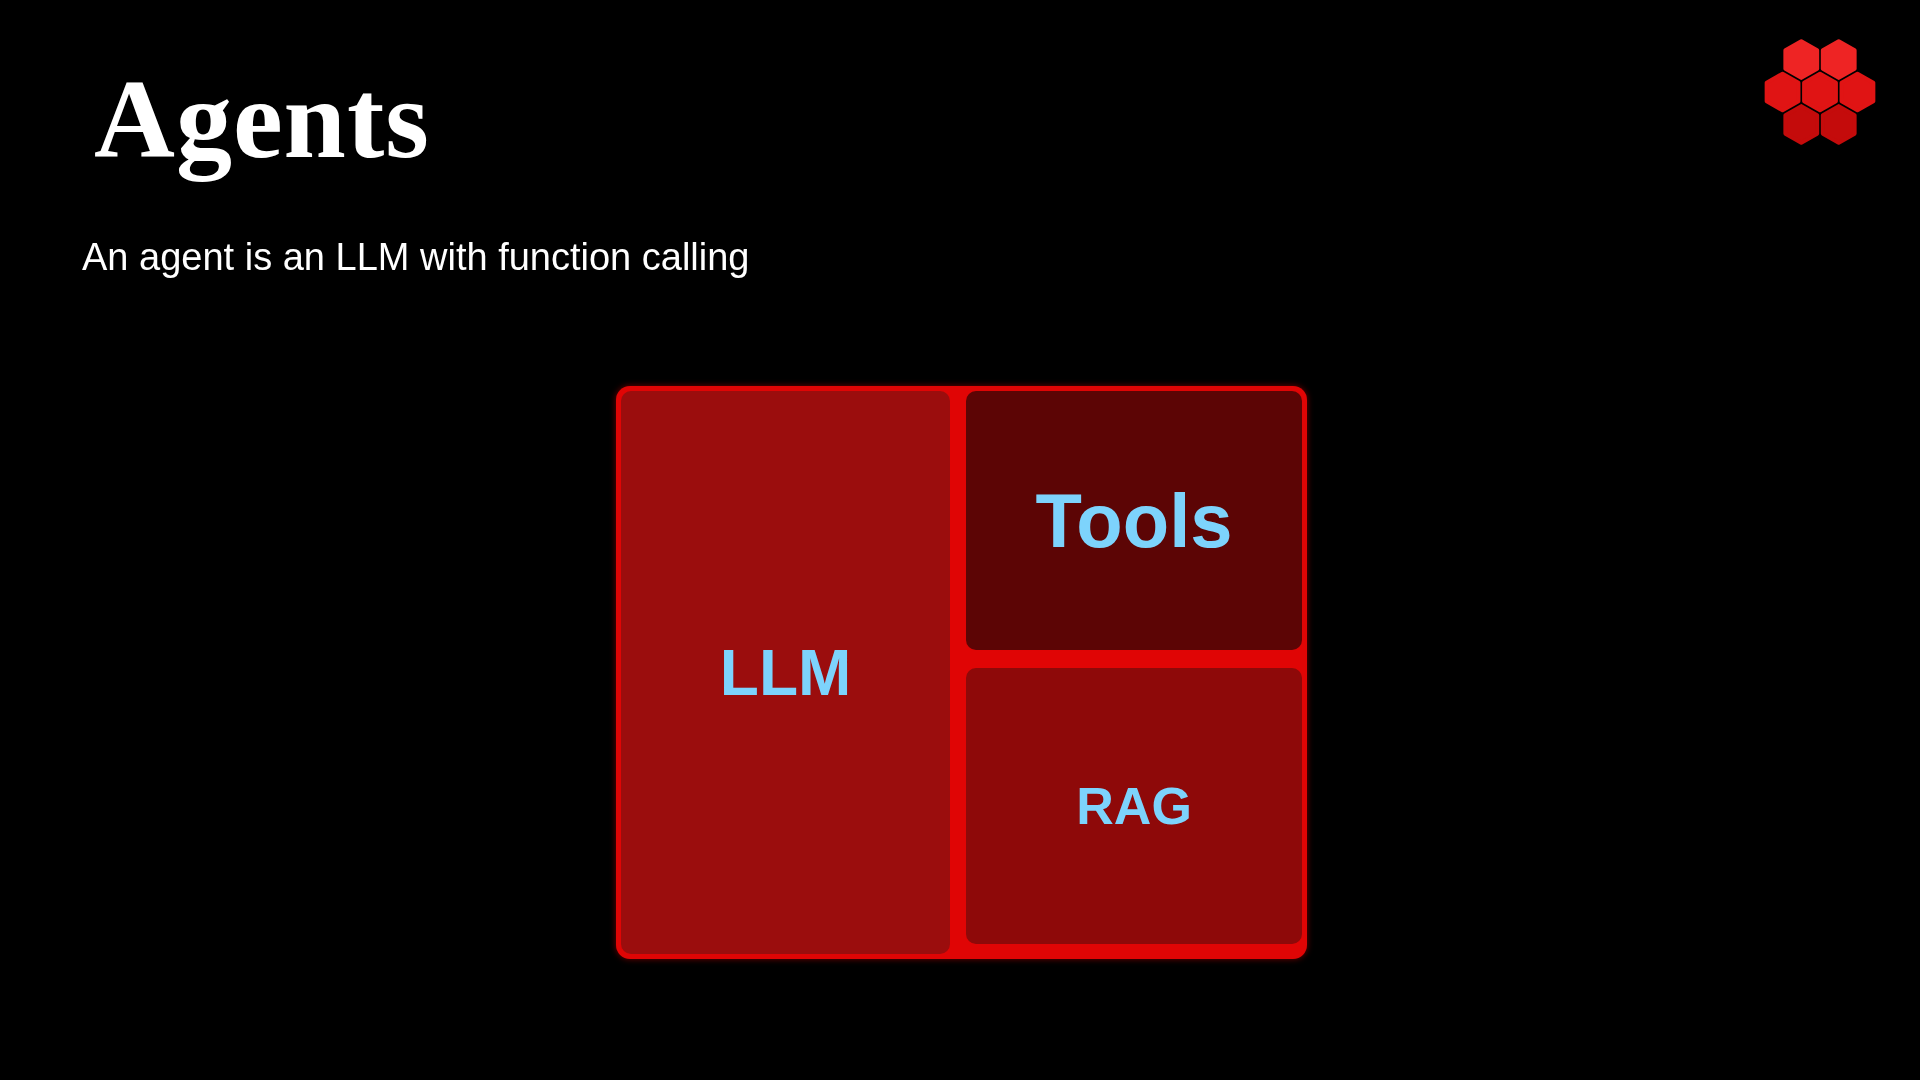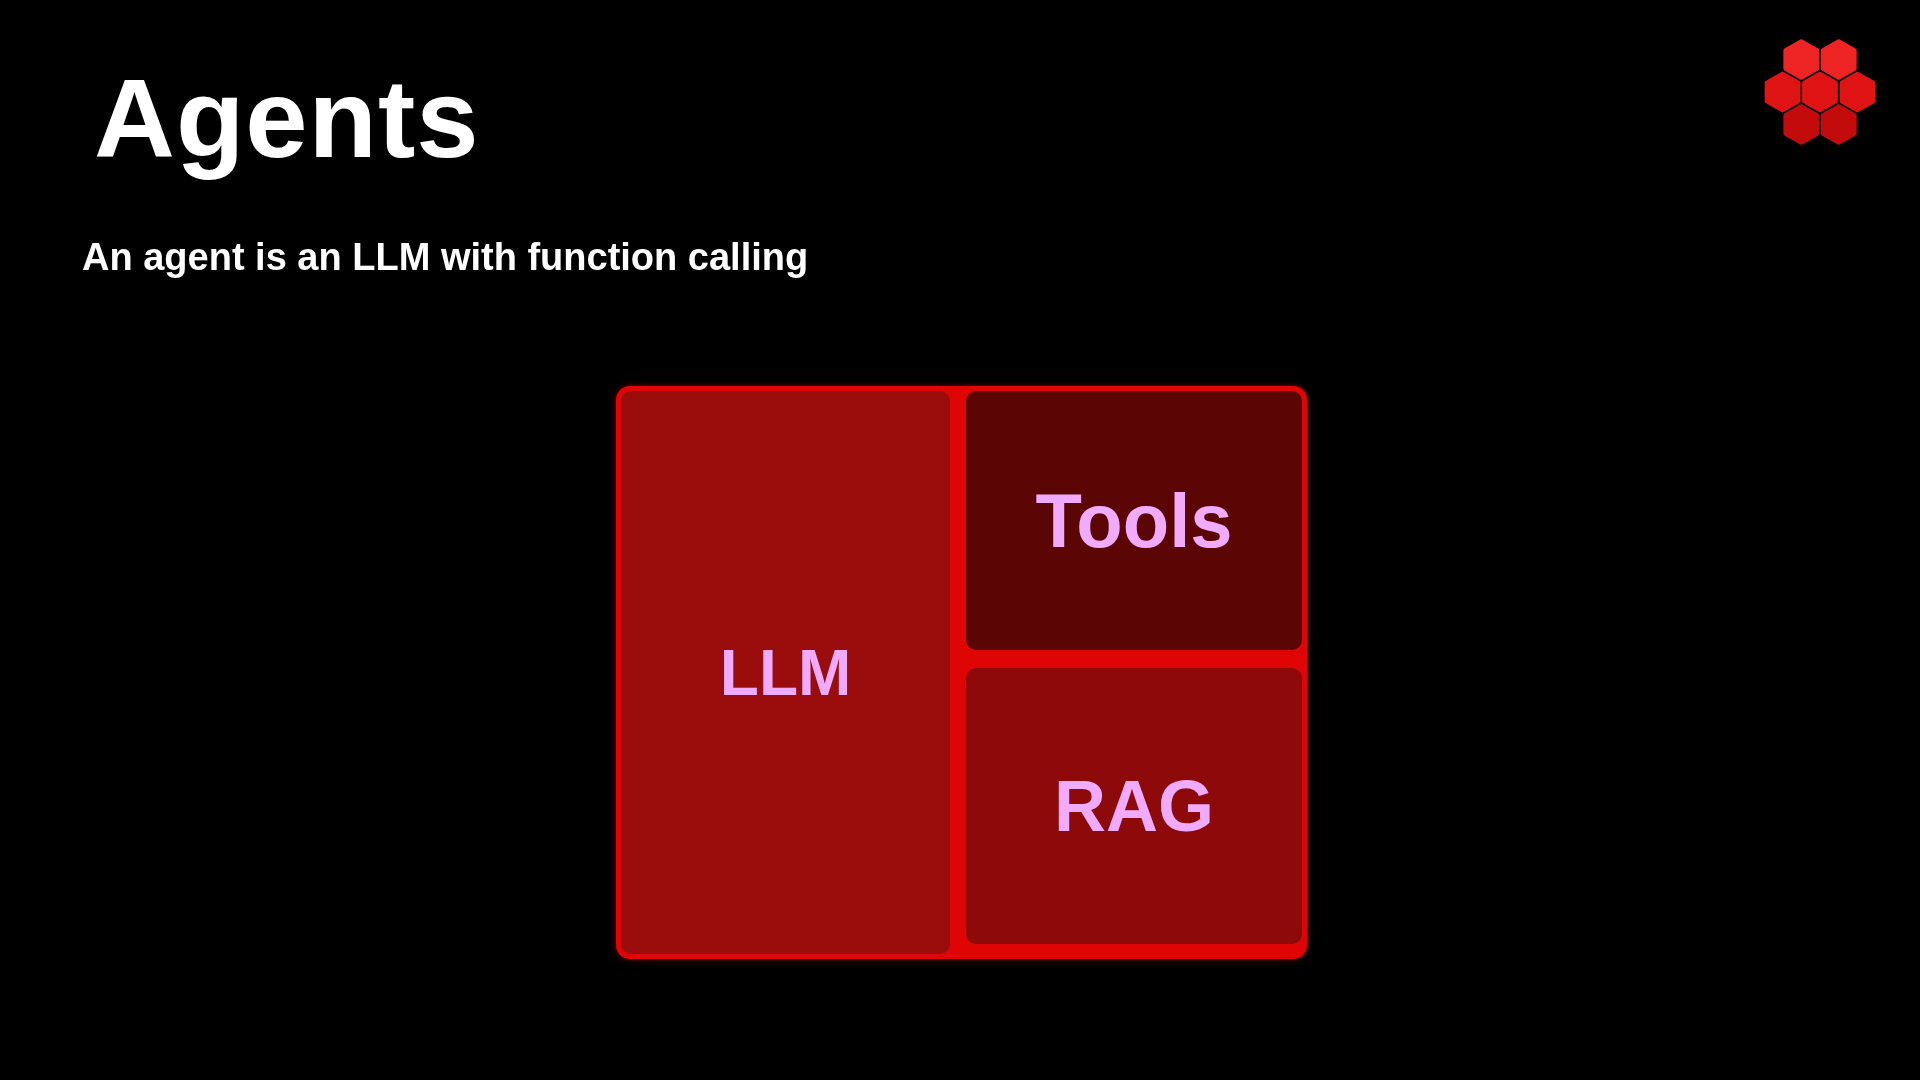--- a/index.html
+++ b/index.html
@@ -24,28 +24,29 @@
 
   .title {
     position: absolute;
     left: 94px;
     top: 52px;
     font-size: 112px;
     font-weight: 700;
     letter-spacing: 1px;
     color: #ffffff;
     line-height: 1.2;
+    font-family: Liberation Serif, serif;
   }
 
   .subtitle {
     position: absolute;
     left: 82px;
     top: 228px;
     font-size: 38px;
-    font-weight: 700;
+    font-weight: 400;
     line-height: 1.55;
     color: #ffffff;
   }
 
   .logo {
     position: absolute;
     top: 36px;
     right: 42px;
     width: 116px;
     height: 112px;
@@ -67,21 +68,21 @@
     gap: 16px;
     box-shadow: 0 0 6px rgba(255, 0, 0, 0.45);
   }
 
   .box {
     border-radius: 10px;
     display: flex;
     align-items: center;
     justify-content: center;
     font-weight: 700;
-    color: #f0abfc;
+    color: #7dd3fc;
   }
 
   .llm-box {
     background: #9b0d0d;
     font-size: 64px;
   }
 
   .right-col {
     display: grid;
     grid-template-rows: 0.94fr 1fr;
@@ -90,21 +91,21 @@
     box-sizing: border-box;
   }
 
   .tools-box {
     background: #5c0505;
     font-size: 76px;
   }
 
   .rag-box {
     background: #8e0909;
-    font-size: 72px;
+    font-size: 52px;
   }
 
   .hex {
     stroke-linejoin: round;
     stroke-width: 4;
   }
   .hex-light  { fill: #ee2424; stroke: #ee2424; }
   .hex-mid    { fill: #e01414; stroke: #e01414; }
   .hex-dark   { fill: #c40b0b; stroke: #c40b0b; }
 </style>

